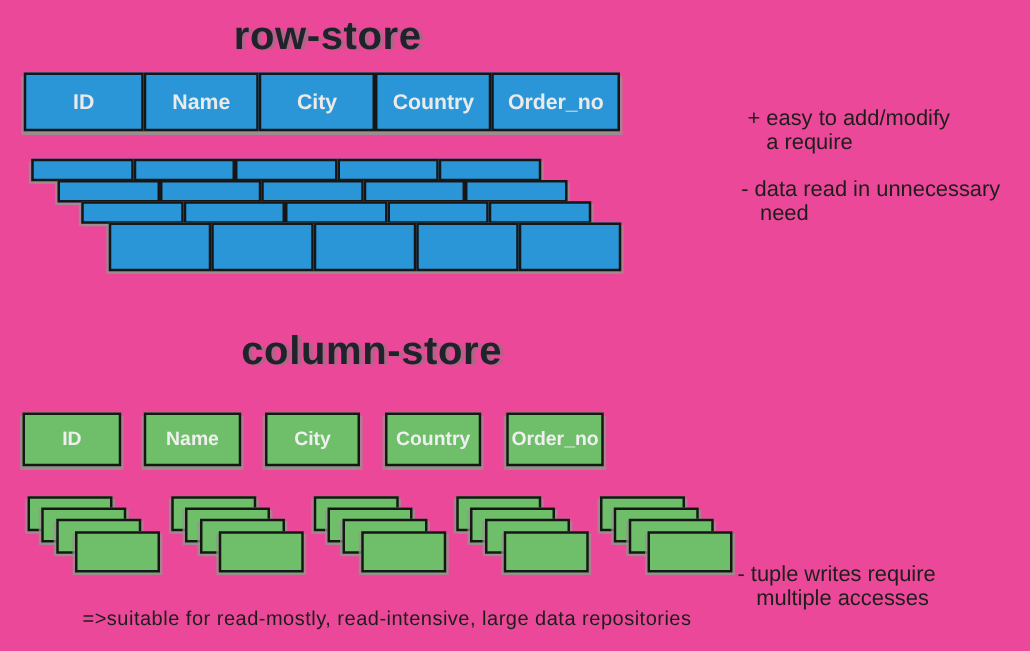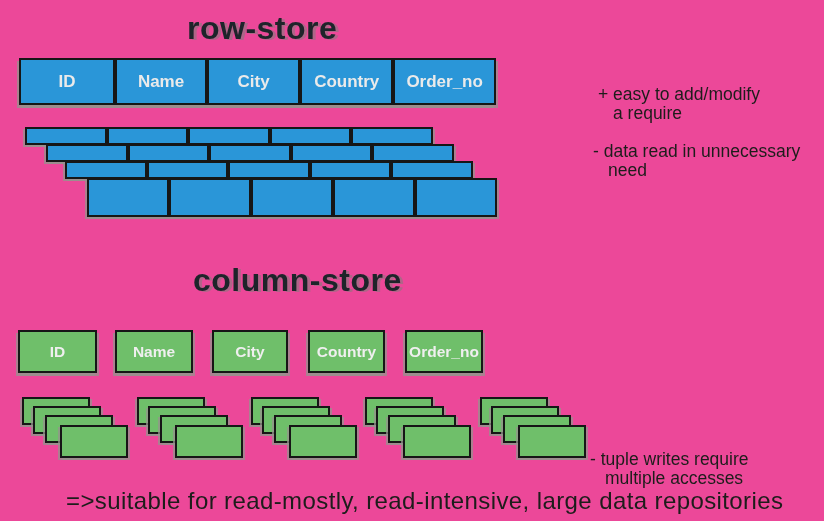--- a/index.html
+++ b/index.html
@@ -77,21 +77,21 @@
     position:absolute; width:68px; height:28px; box-sizing:border-box;
     background:#6fbf6a; border:2px solid #161616;
     box-shadow:-2px 2px 0 rgba(150,147,142,0.75), 2px 2px 0 rgba(150,147,142,0.75);
   }
   .card:nth-child(1){ left:0;    top:0;    z-index:1; }
   .card:nth-child(2){ left:11px; top:9px;  z-index:2; }
   .card:nth-child(3){ left:23px; top:18px; z-index:3; }
   .card:nth-child(4){ left:38px; top:28px; width:68px; height:33px; z-index:4; }
 
   .footer {
-    position:absolute; left:66px; top:487px; font-size:24px; letter-spacing:0.4px;
+    position:absolute; left:66px; top:487px; font-size:16px; letter-spacing:0.4px;
     color:#1d1d1b; white-space:nowrap;
   }
 </style>
 </head>
 <body>
 
 <div class="canvas">
 
   <div class="title title-row">row-store</div>
 

